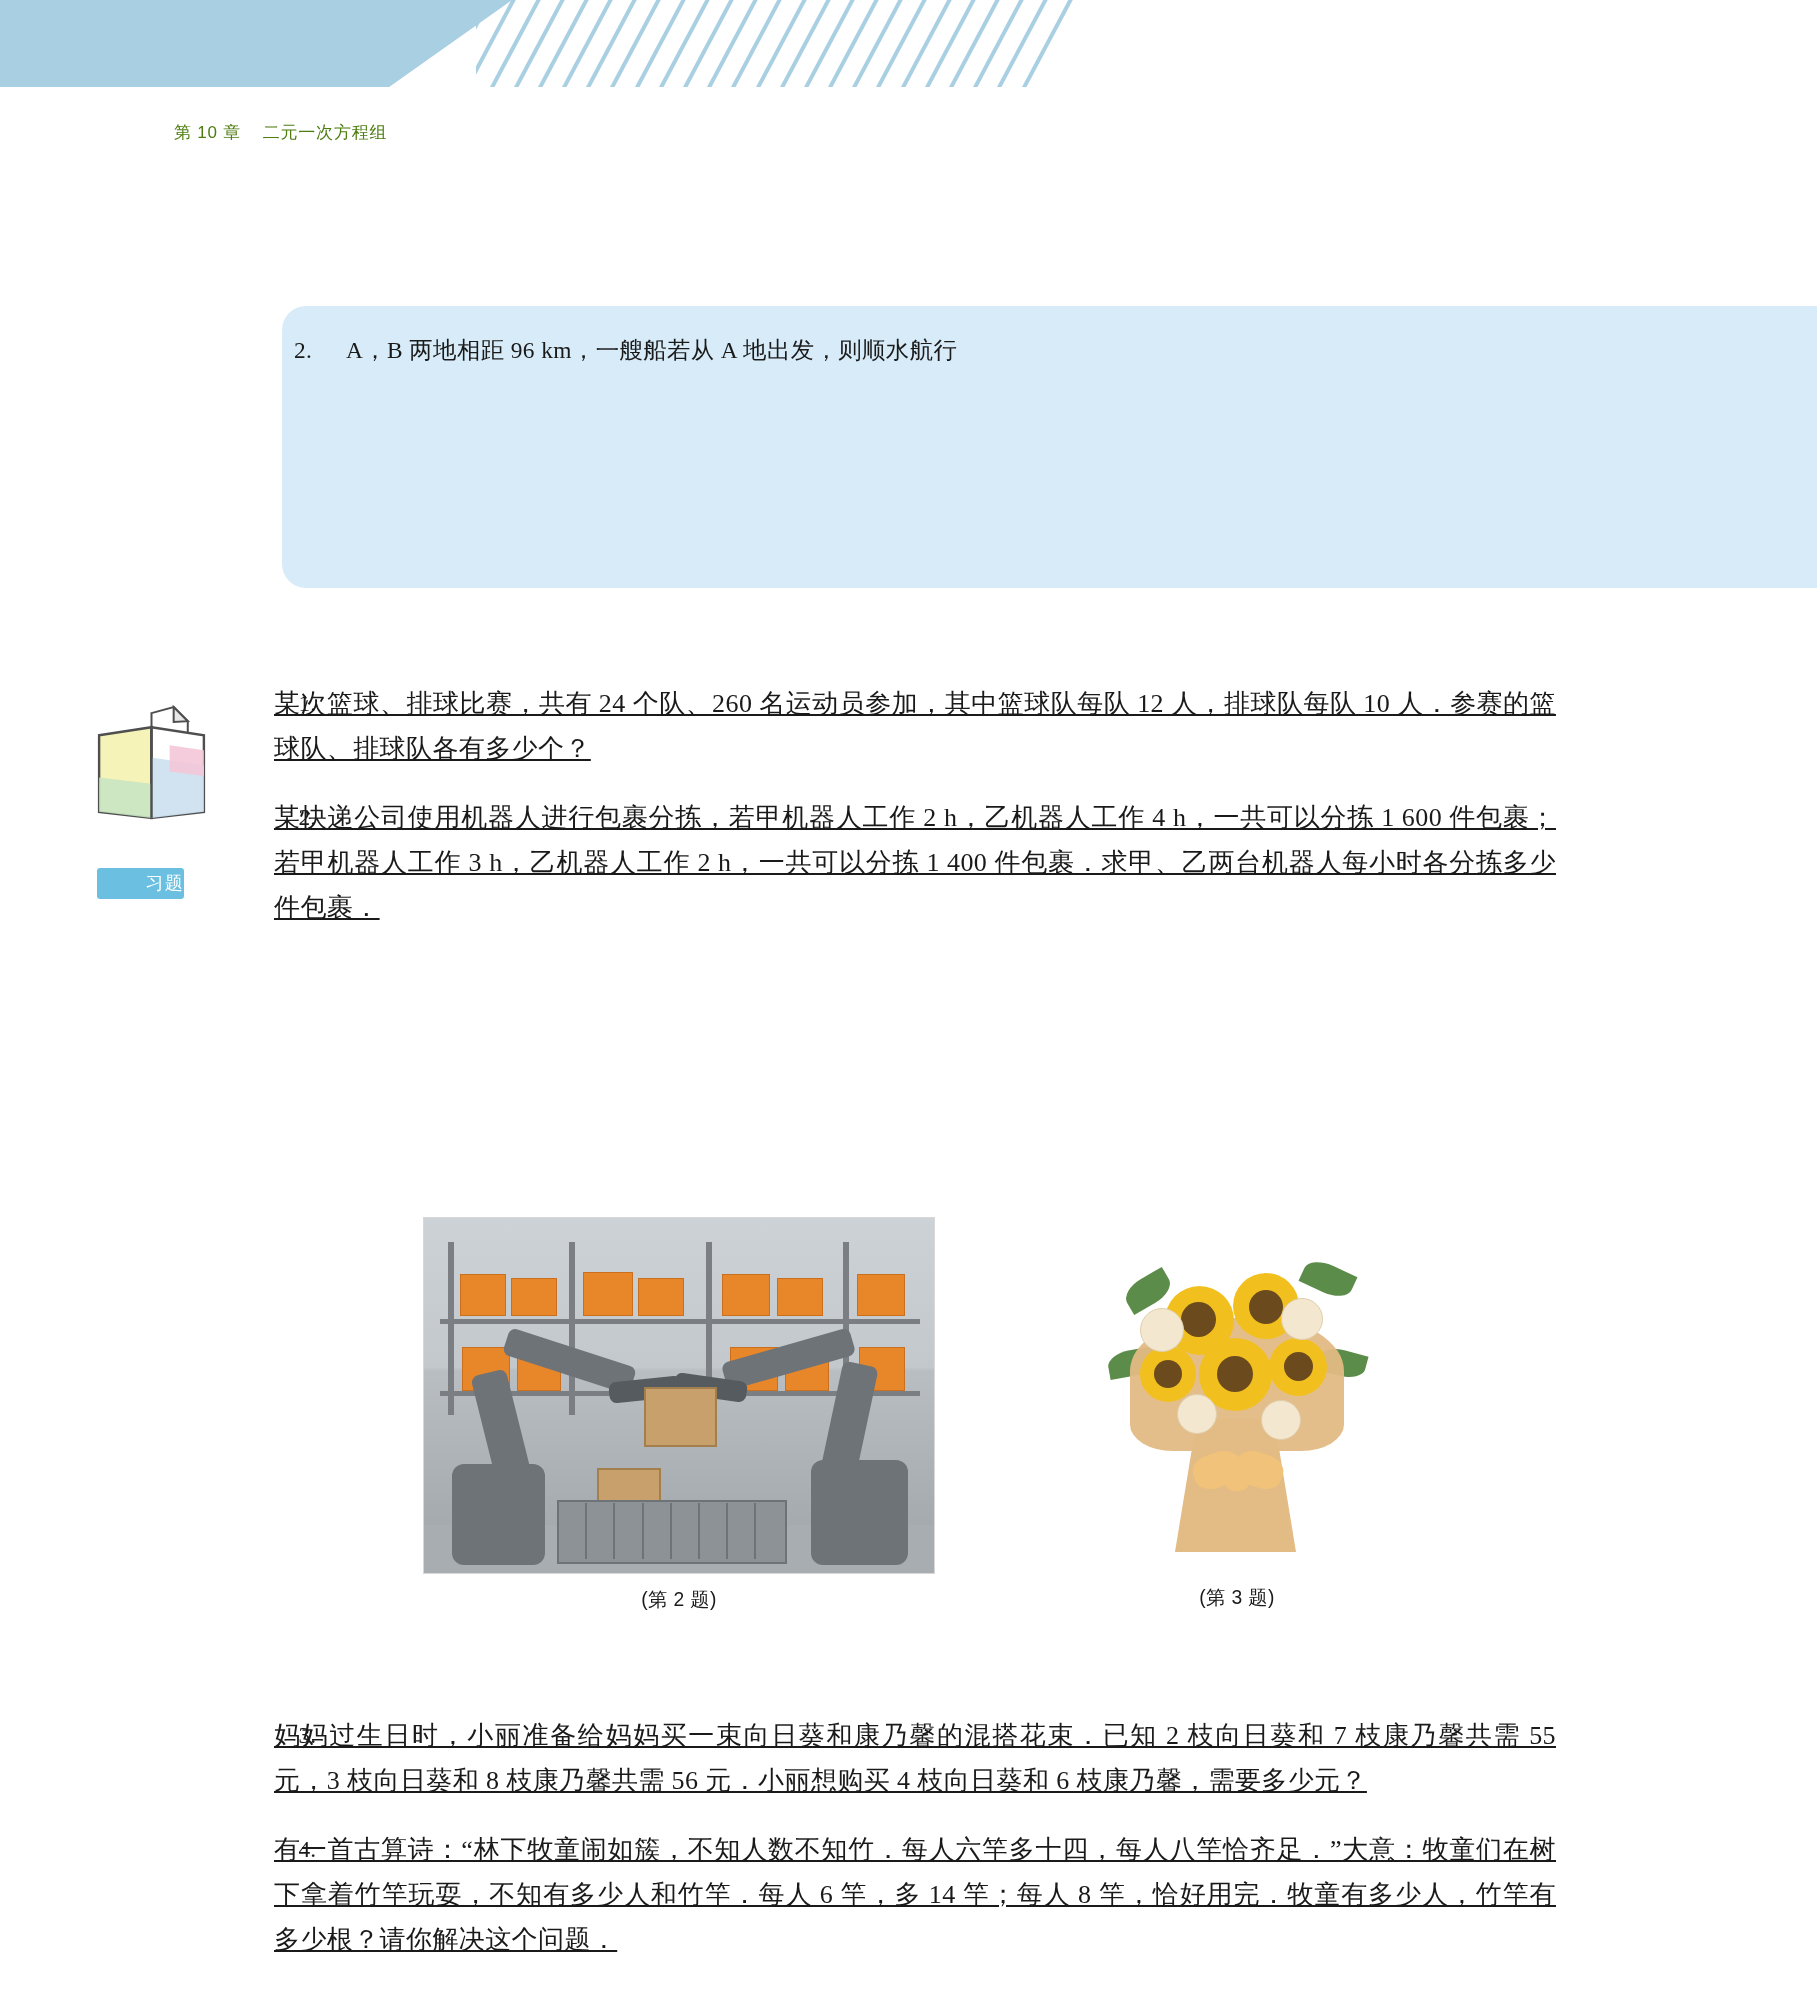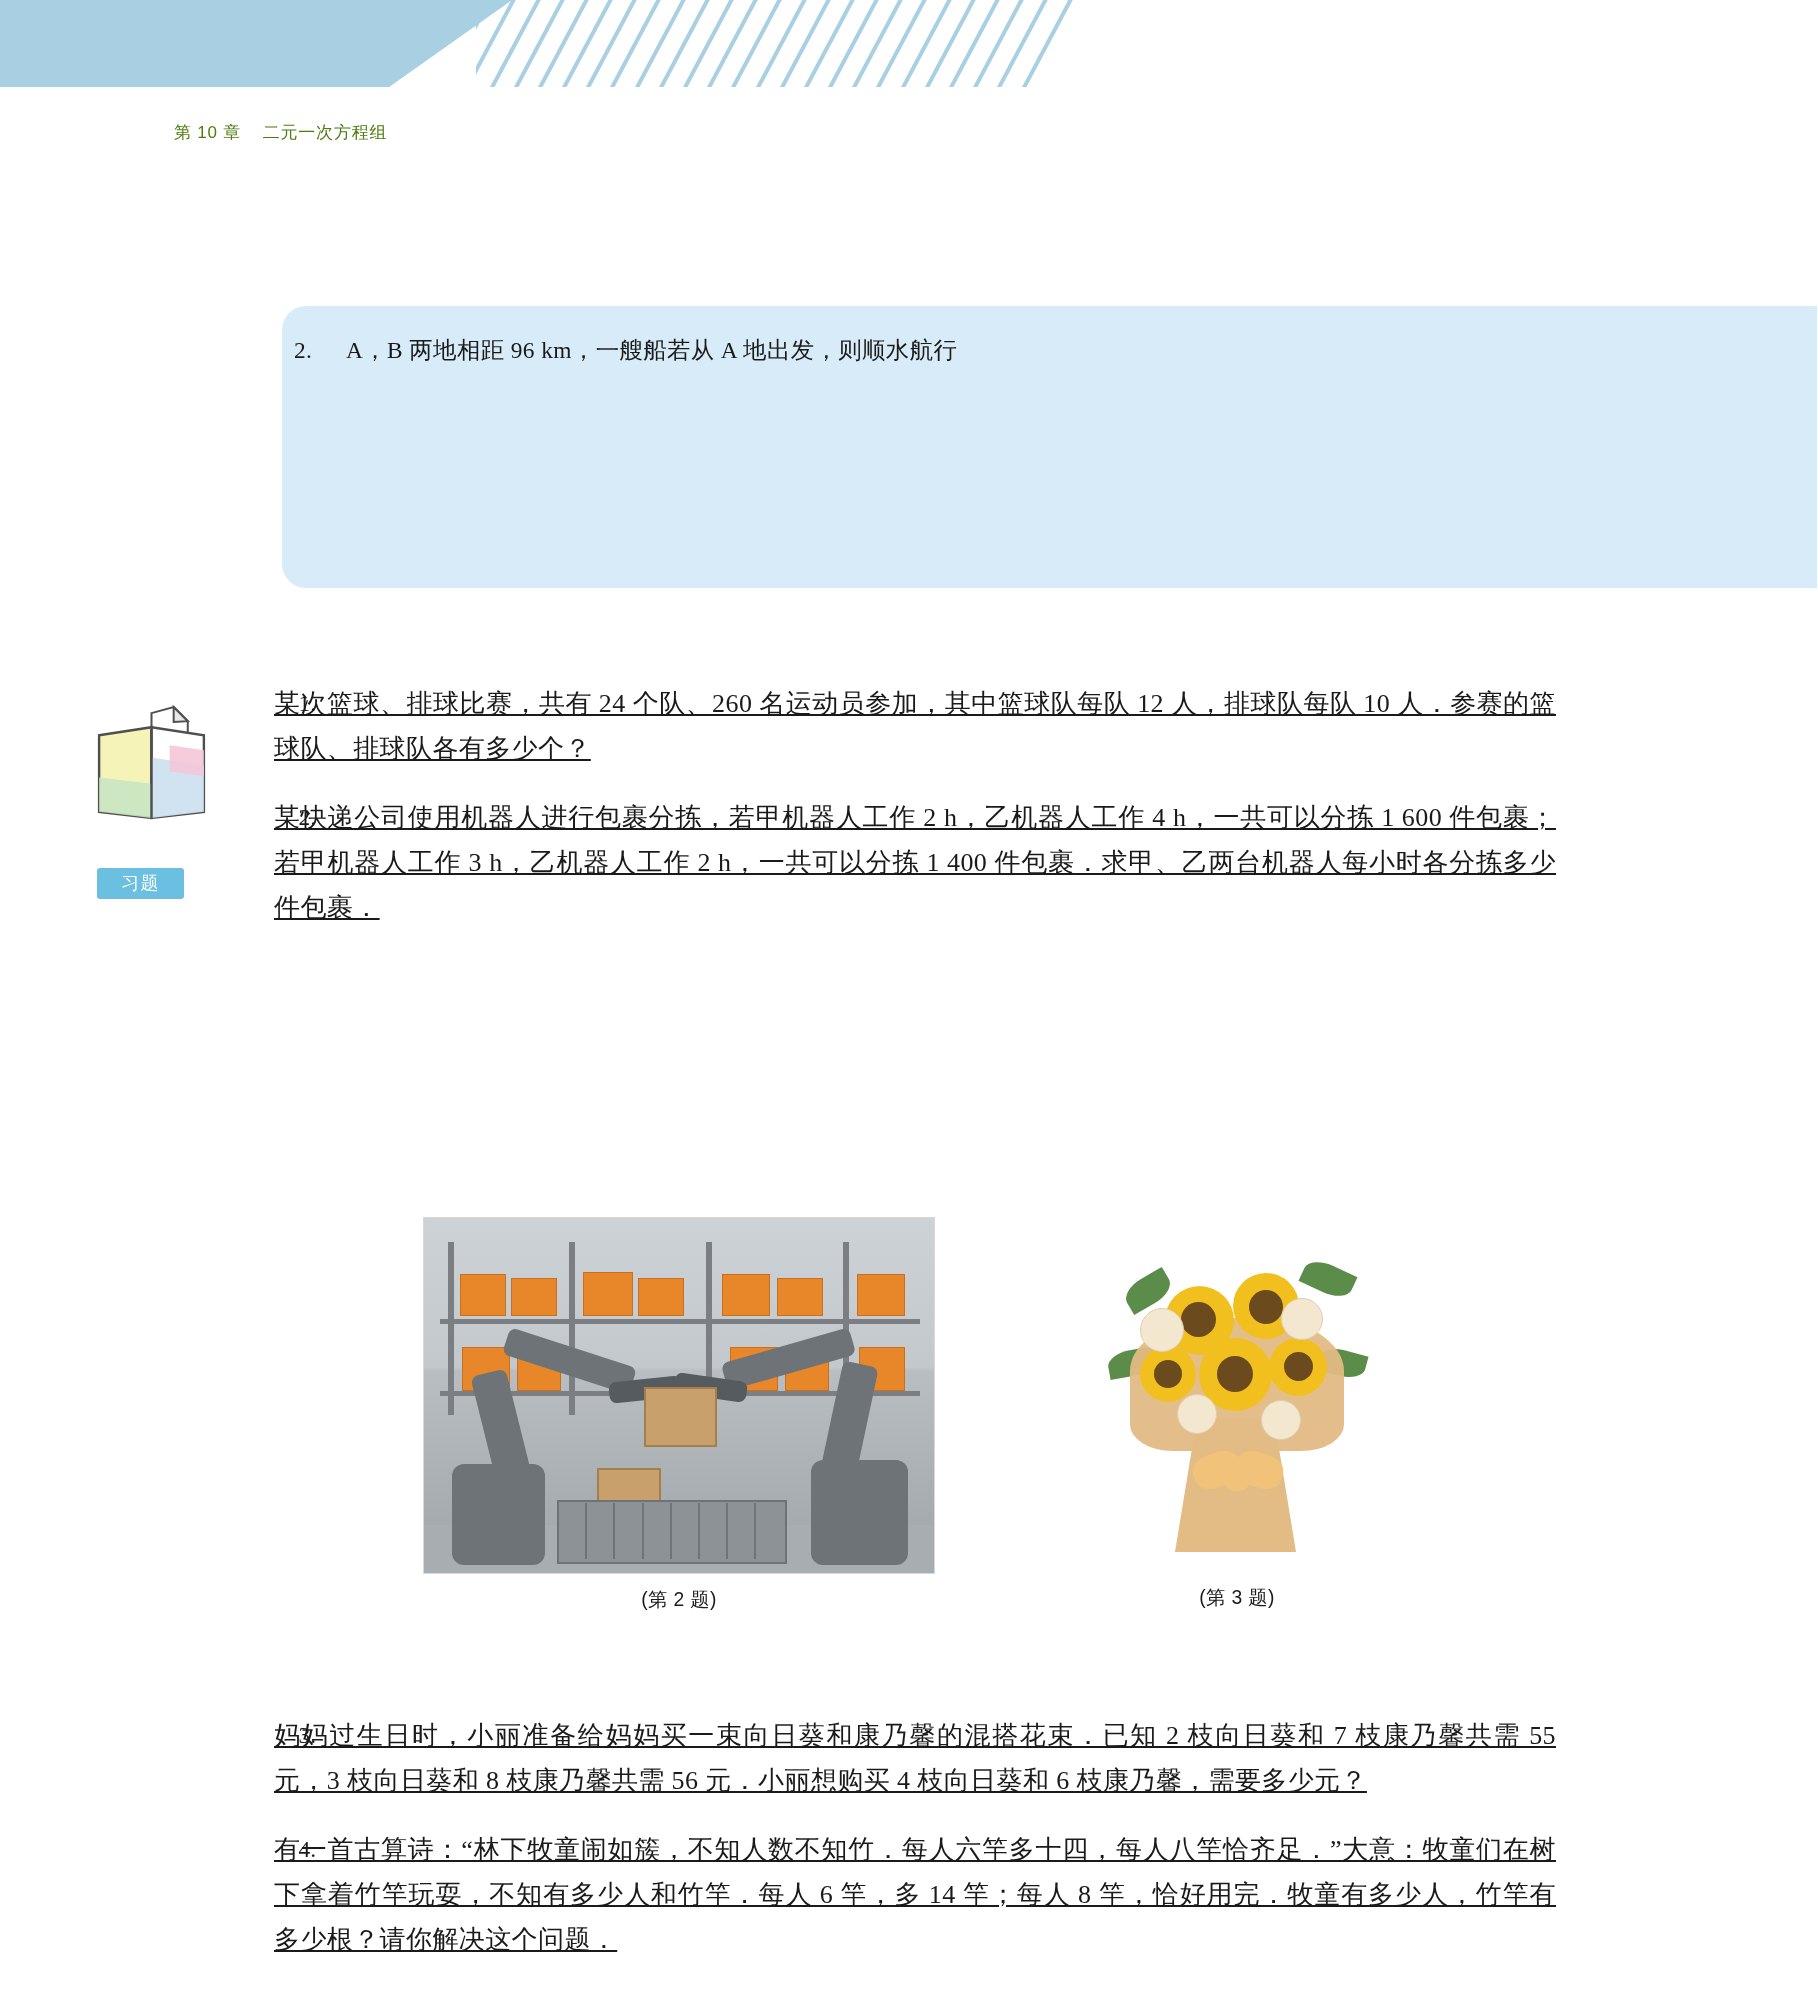--- a/index.html
+++ b/index.html
@@ -108,21 +108,21 @@
     position: absolute;
     left: 97px;
     top: 868px;
     width: 87px;
     height: 31px;
     background: #6bbfe0;
     border-radius: 3.2px;
     color: #fff;
     font-size: 18px;
     line-height: 31px;
-    text-align: center;
+    text-align: right;
     font-family: "Liberation Sans", sans-serif;
     letter-spacing: 1.2px;
   }
 
   
   .ex-list {
     position: absolute;
     left: 274px;
     top: 681px;
     width: 1282px;

